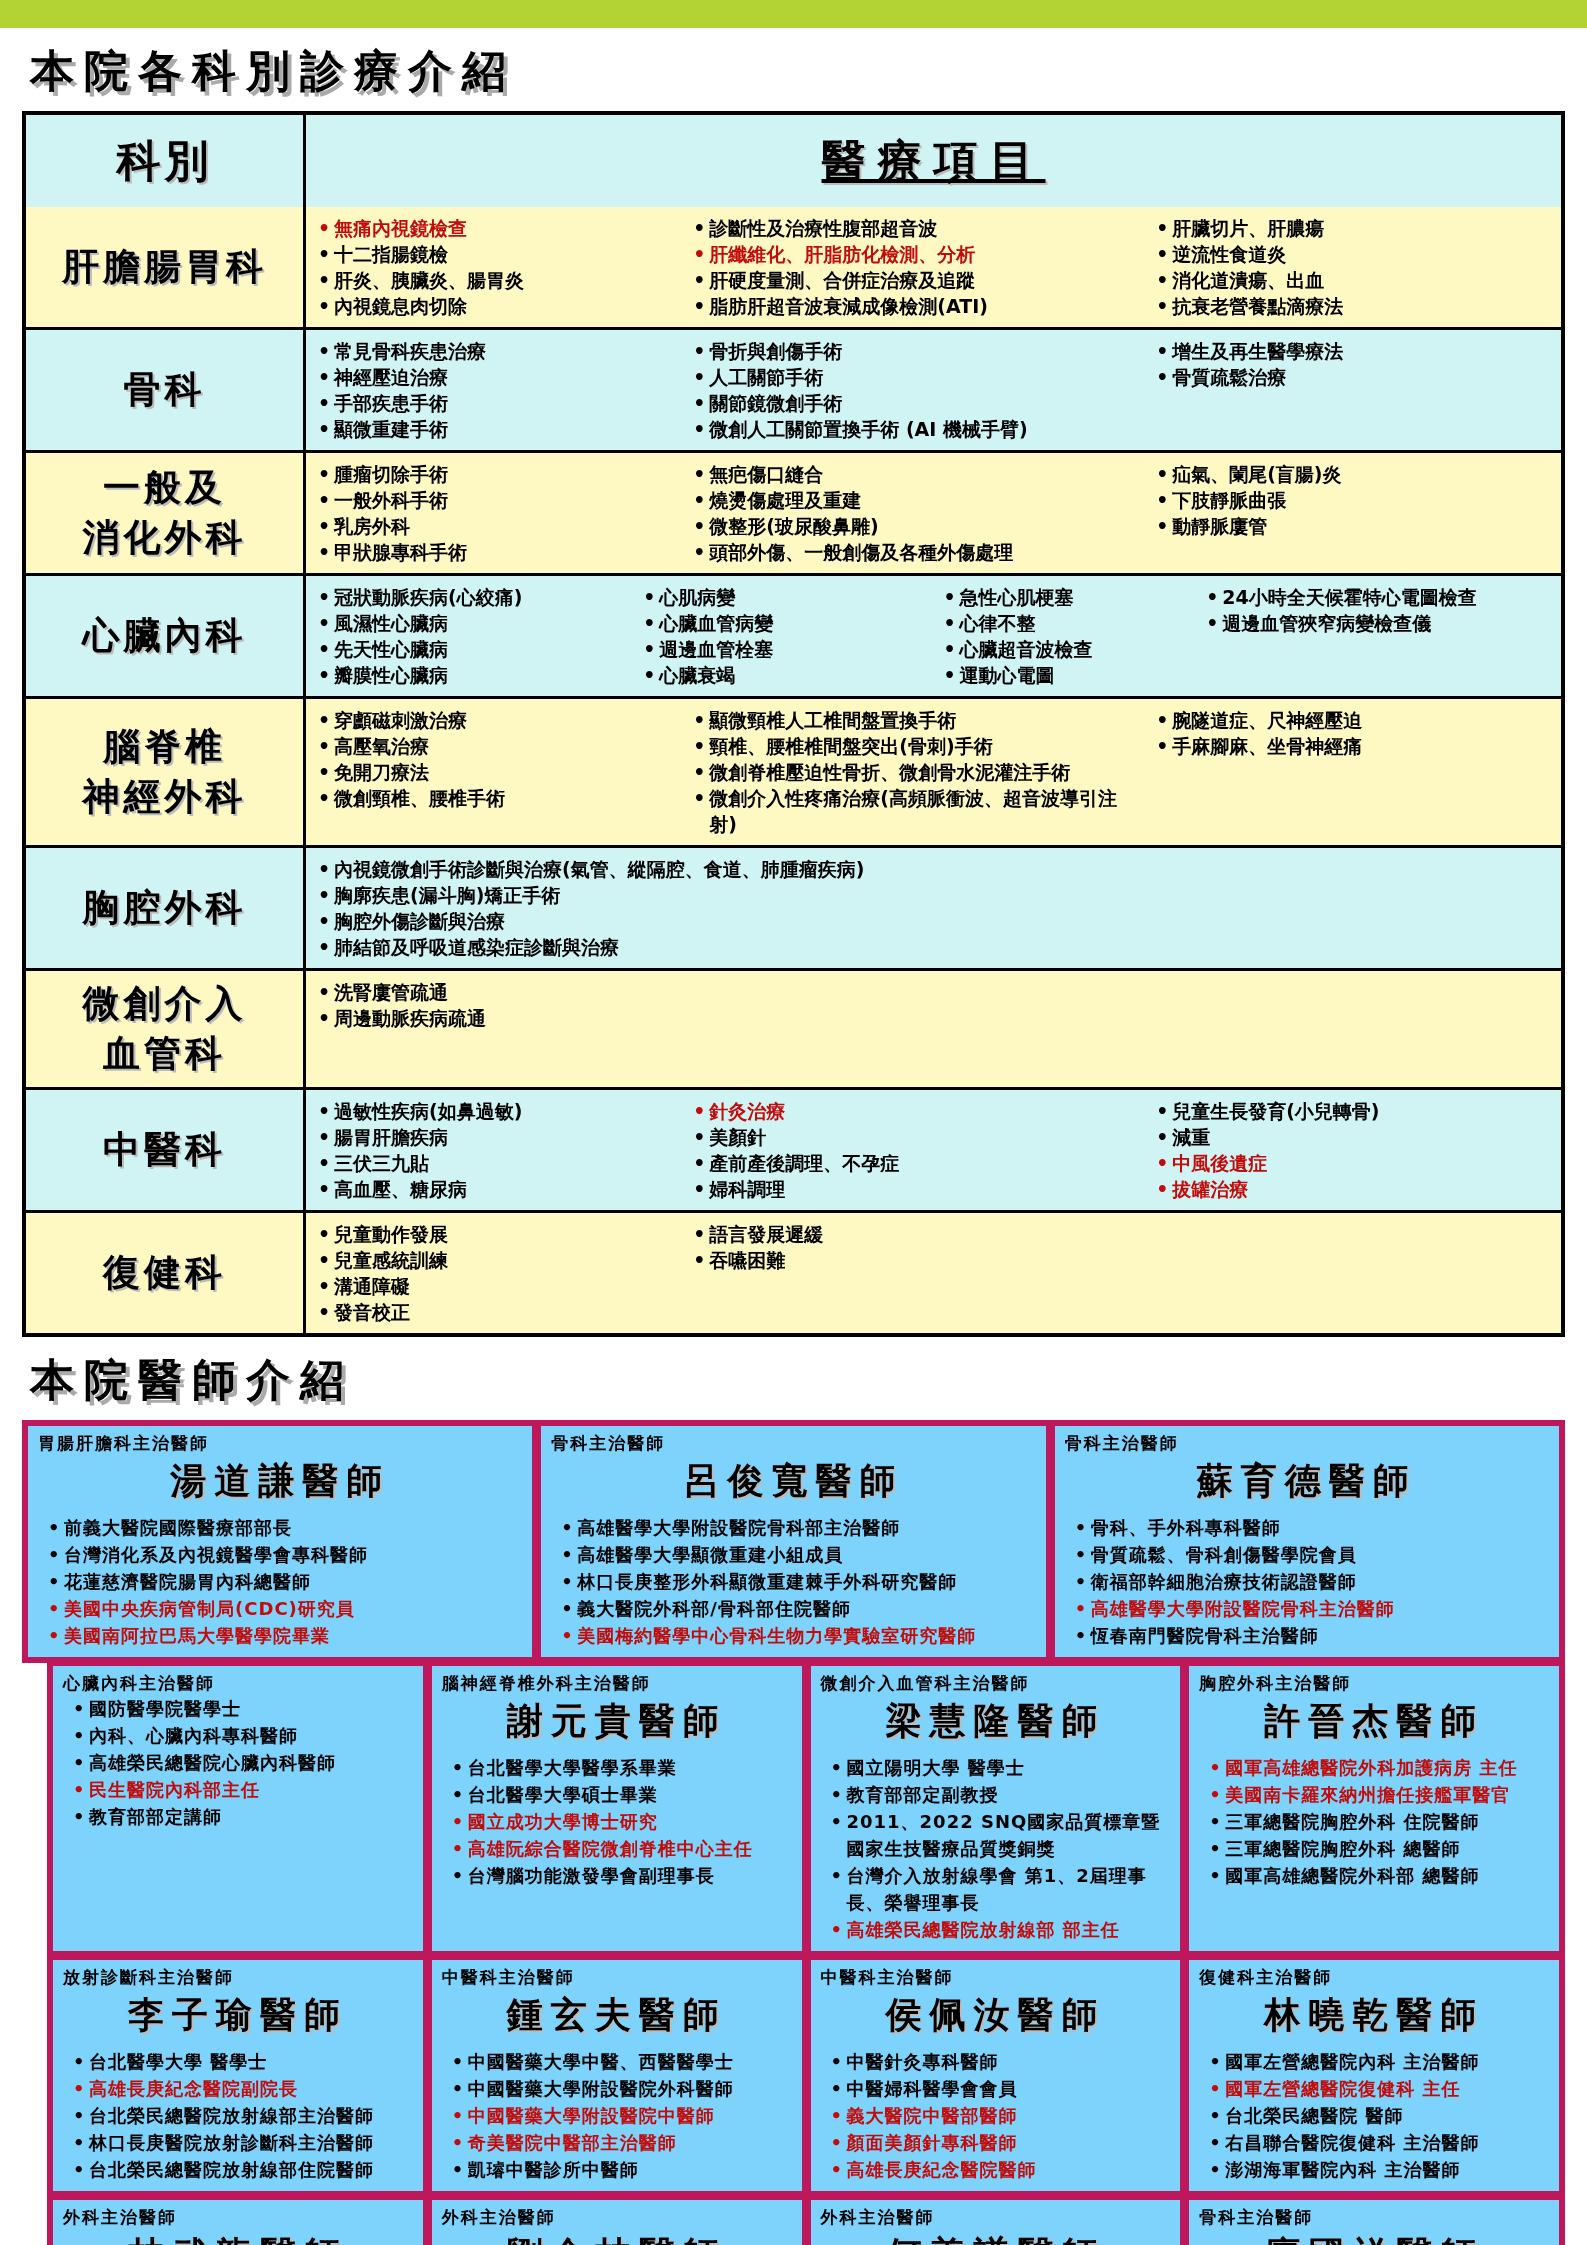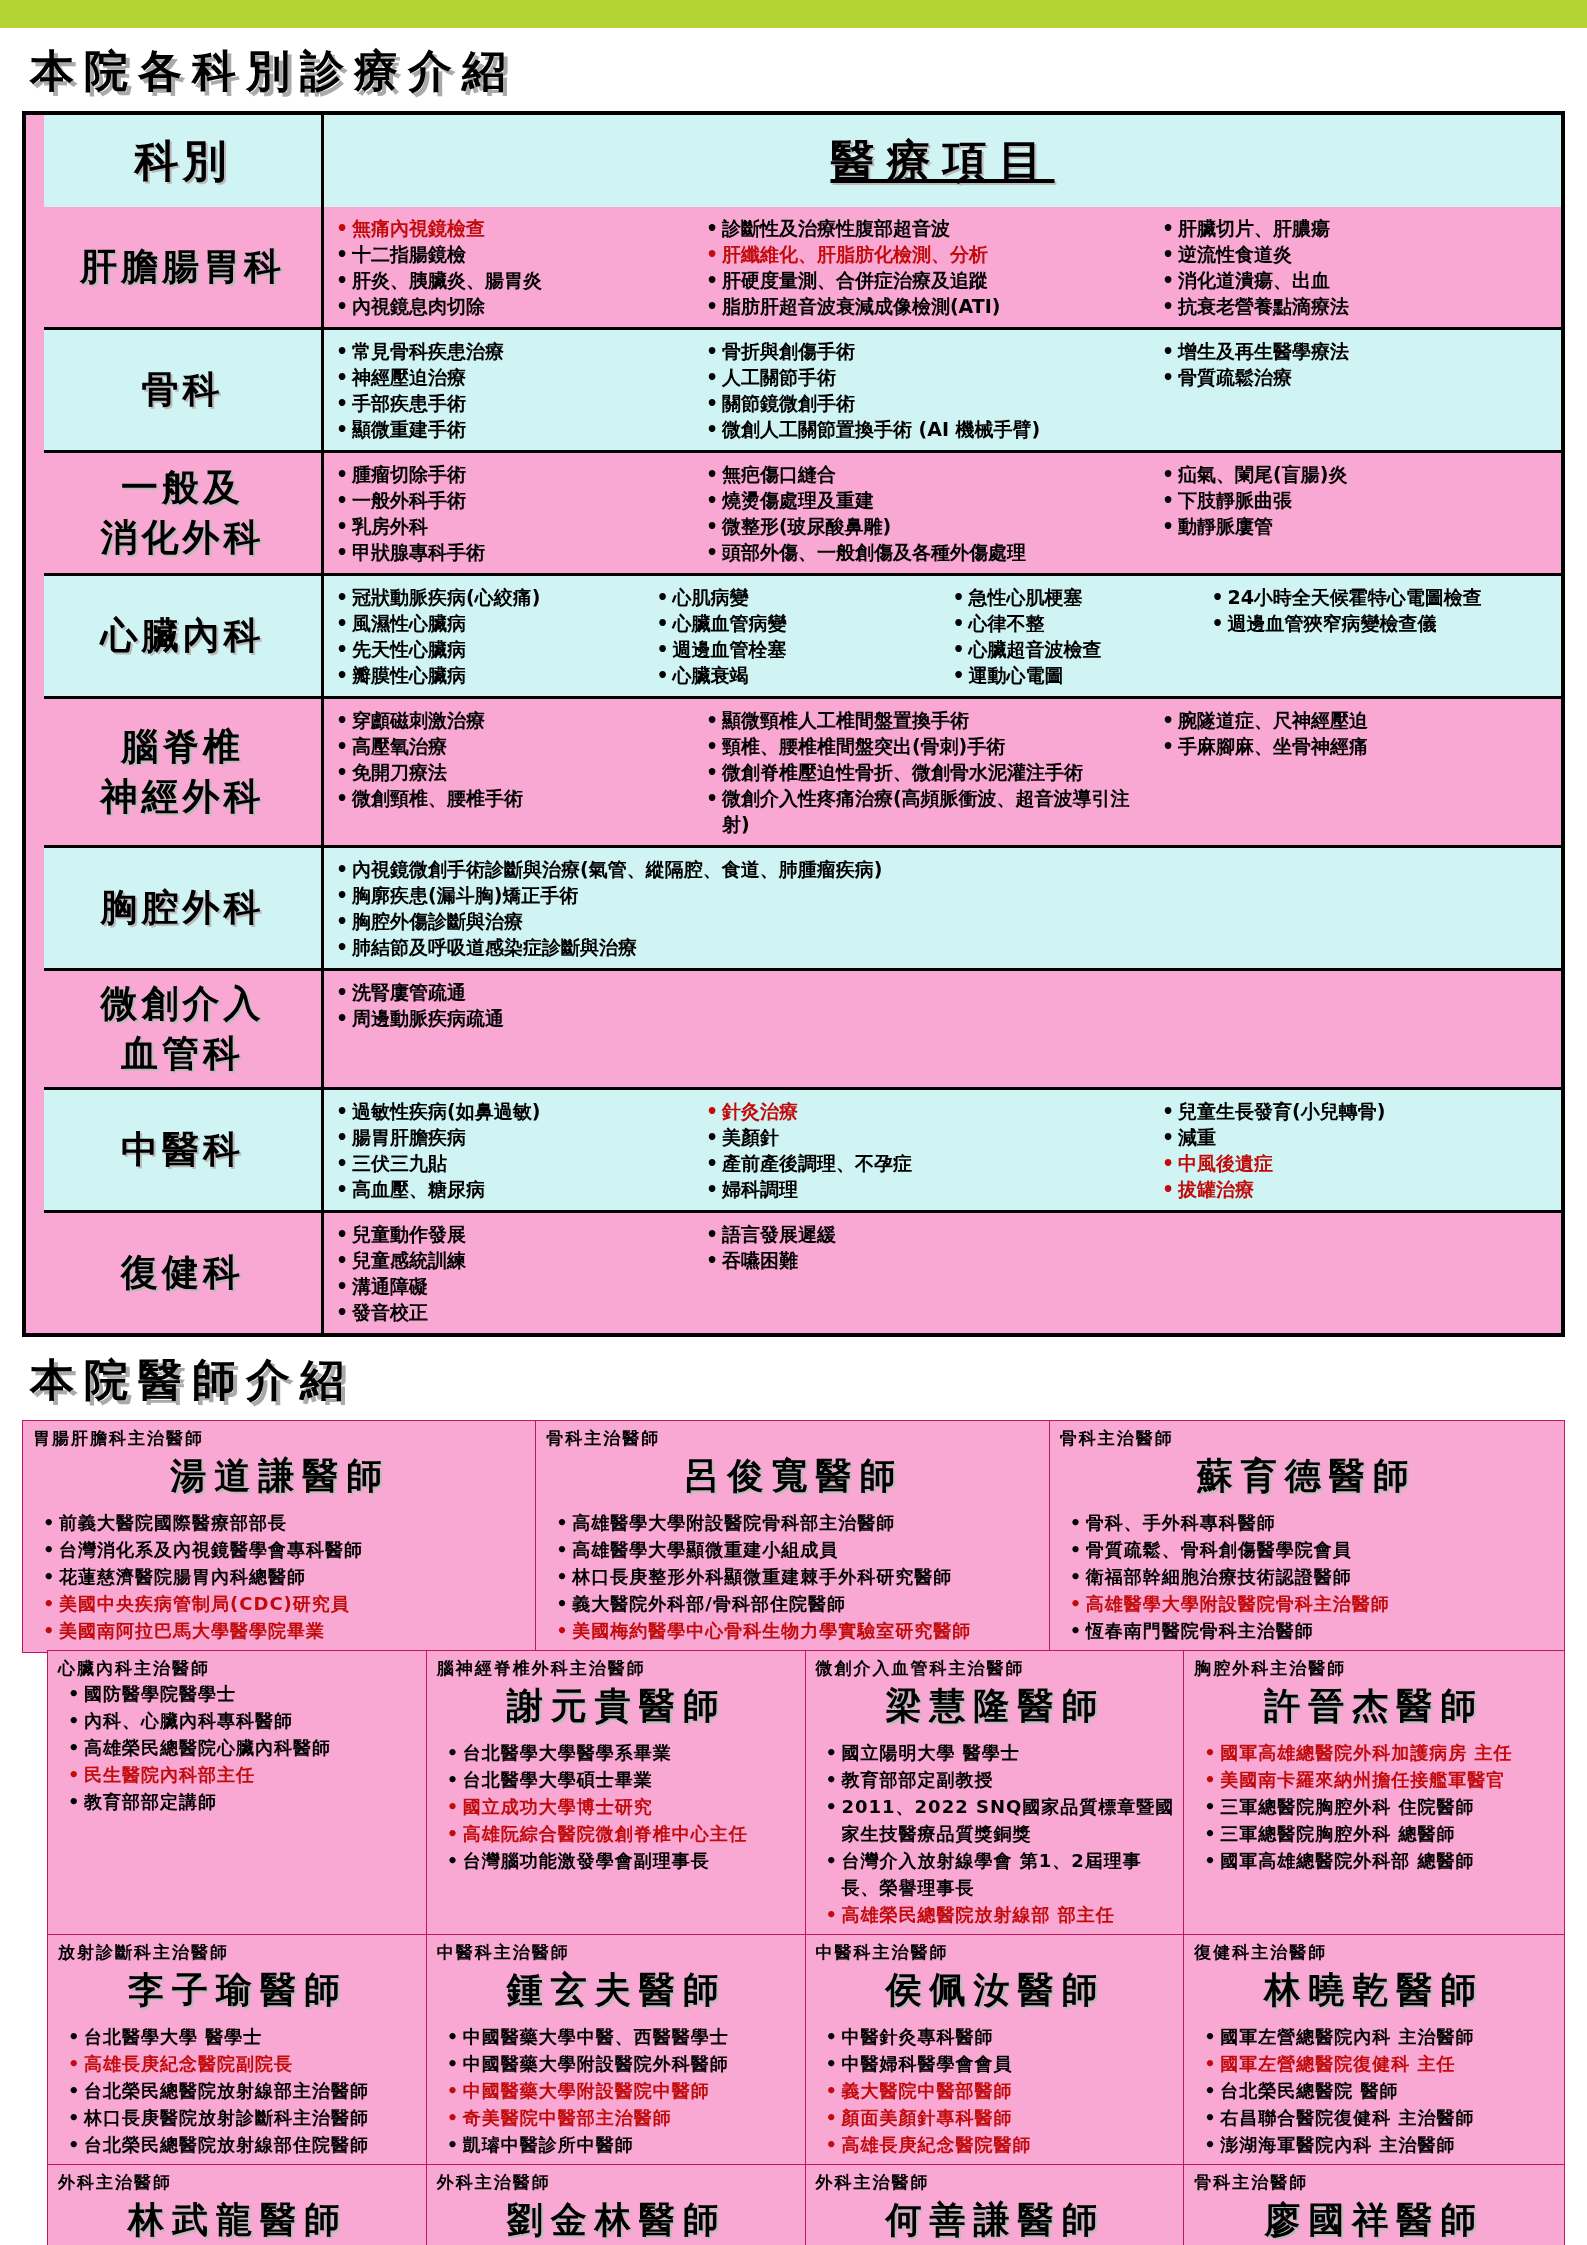--- a/index.html
+++ b/index.html
@@ -7,21 +7,21 @@
   body {
     width:1587px; min-height:2245px; background:#ffffff;
     font-family:"DejaVu Sans", sans-serif; color:#000;
   }
   .topbar { height:28px; background:#b3d334; }
   .section-title {
     margin:14px 0 10px 30px; font-size:44px; font-weight:bold;
     letter-spacing:10px; color:#000; text-shadow:4px 4px 0 #aaa;
   }
   
-  .t-table { margin:0 22px 6px 22px; border:4px solid #000; background:#f9a8d4;padding-left:18px; }
+  .t-table { margin:0 22px 6px 22px; border:4px solid #000; background:#fef9c3; }
   .t-row { display:flex; border-top:3px solid #000; }
   .t-row:first-child { border-top:none; }
   .t-row.shaded { background:#d0f4f4; }
   .t-dept {
     width:280px; flex:0 0 280px; border-right:3px solid #000;
     display:flex; align-items:center; justify-content:center;
     text-align:center; font-size:37px; font-weight:bold;
     white-space:pre-line; line-height:1.35; padding:8px 4px;
     letter-spacing:4px; text-shadow:2px 2px 0 #bbb;
   }
@@ -42,21 +42,21 @@
   .t-items.n4 .t-col:nth-child(3){ width:21%; }
   .t-items.n4 .t-col:nth-child(4){ width:29%; }
   .t-col li { font-size:19px; font-weight:bold; line-height:26px; padding-left:18px; position:relative; }
   .t-col li::before { content:"•"; position:absolute; left:2px; top:0; }
   .red { color:#c20c0c; }
   
   .doc-grid { margin:0 22px; }
   .doc-row { display:flex; }
   .doc-row + .doc-row { margin-top:-3px;padding-left:25px; }
   .doc-card {
-    border:1px solid #be185d; background:#f9a8d4; flex:1;
+    border:6px solid #be185d; background:#7dd3fc; flex:1;
     padding:6px 10px 8px 10px; margin-left:-3px; min-height:230px;
   }
   .doc-card:first-child { margin-left:0; }
   .doc-dept { font-size:17px; font-weight:bold; letter-spacing:2px; }
   .doc-name {
     text-align:center; font-size:36px; font-weight:bold;
     letter-spacing:8px; margin:2px 0 8px 0; text-shadow:2px 2px 0 #bbb;
   }
   .doc-bullets { list-style:none; margin:0; padding:0 0 0 8px; }
   .doc-bullets li { font-size:18px; font-weight:bold; line-height:27px; padding-left:18px; position:relative; letter-spacing:1px; }

